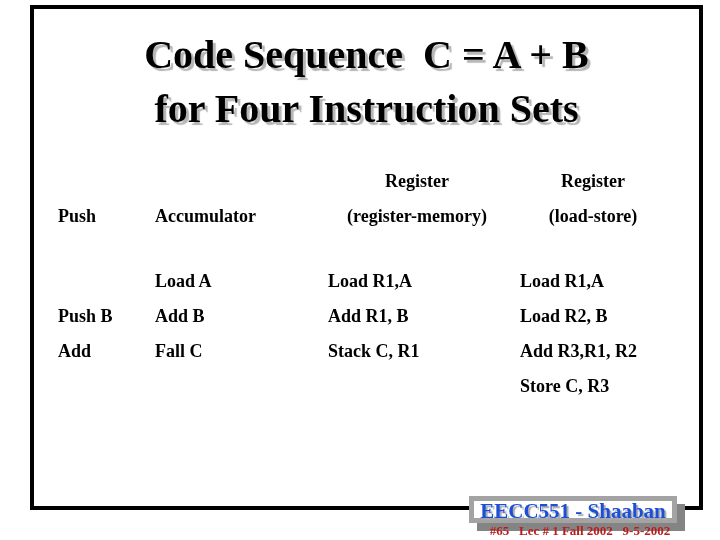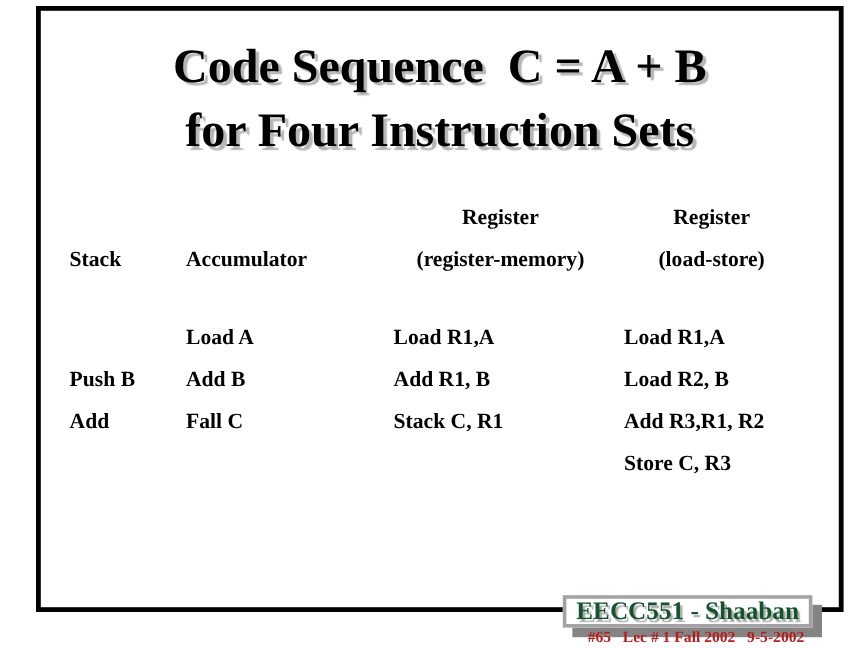--- a/index.html
+++ b/index.html
@@ -63,28 +63,28 @@
   .col-4 .row-0, .col-4 .row-1, .col-4 .row-2, .col-4 .row-3 { left: 7px; }
 
   .footer-badge {
     position: absolute;
     left: 469px;
     top: 496px;
     width: 208px;
     height: 27px;
     box-sizing: border-box;
     background: #ffffff;
-    border: 3px solid #a3a3a3;
+    border: 5px solid #a3a3a3;
     box-shadow: 8px 8px 0 #848484;
     z-index: 2;
     text-align: center;
     font-weight: bold;
     font-size: 21px;
     line-height: 21px;
-    color: #14532d;
+    color: #1d4ed8;
     text-shadow: 2px 2px 1px #aaaaaa;
   }
   .footer-note {
     position: absolute;
     left: 455px;
     top: 523px;
     width: 250px;
     z-index: 2;
     text-align: center;
     font-weight: bold;
@@ -97,21 +97,21 @@
 <body>
 
 <div class="slide"></div>
 
 <div class="title-block">
   <div class="title-line">Code Sequence  C = A + B</div>
   <div class="title-line">for Four Instruction Sets</div>
 </div>
 
 <div class="col col-1">
-  <div class="cell hdr-bottom">Stack</div>
+  <div class="cell hdr-bottom">Push</div>
   <div class="cell row-1">Push B</div>
   <div class="cell row-2">Add</div>
 </div>
 
 <div class="col col-2">
   <div class="cell hdr-bottom">Accumulator</div>
   <div class="cell row-0">Load A</div>
   <div class="cell row-1">Add B</div>
   <div class="cell row-2">Fall C</div>
 </div>

